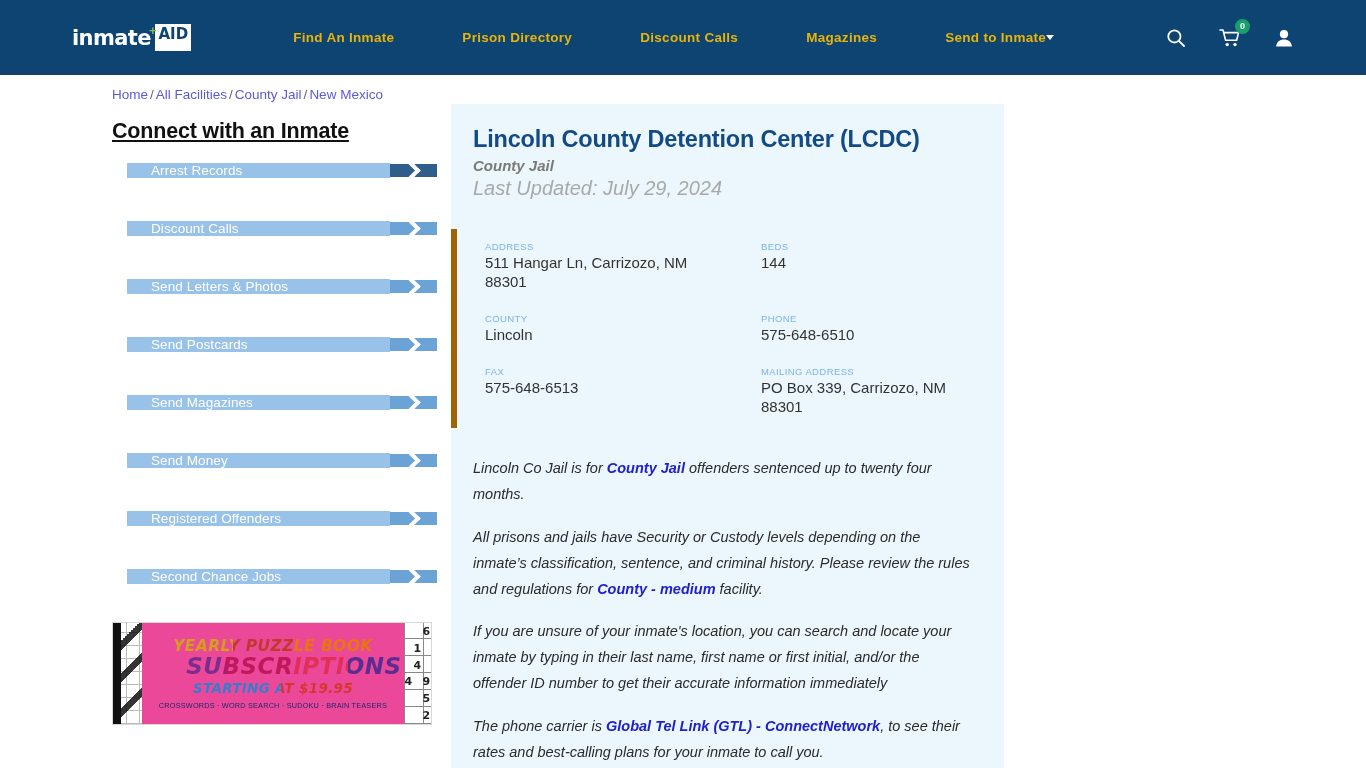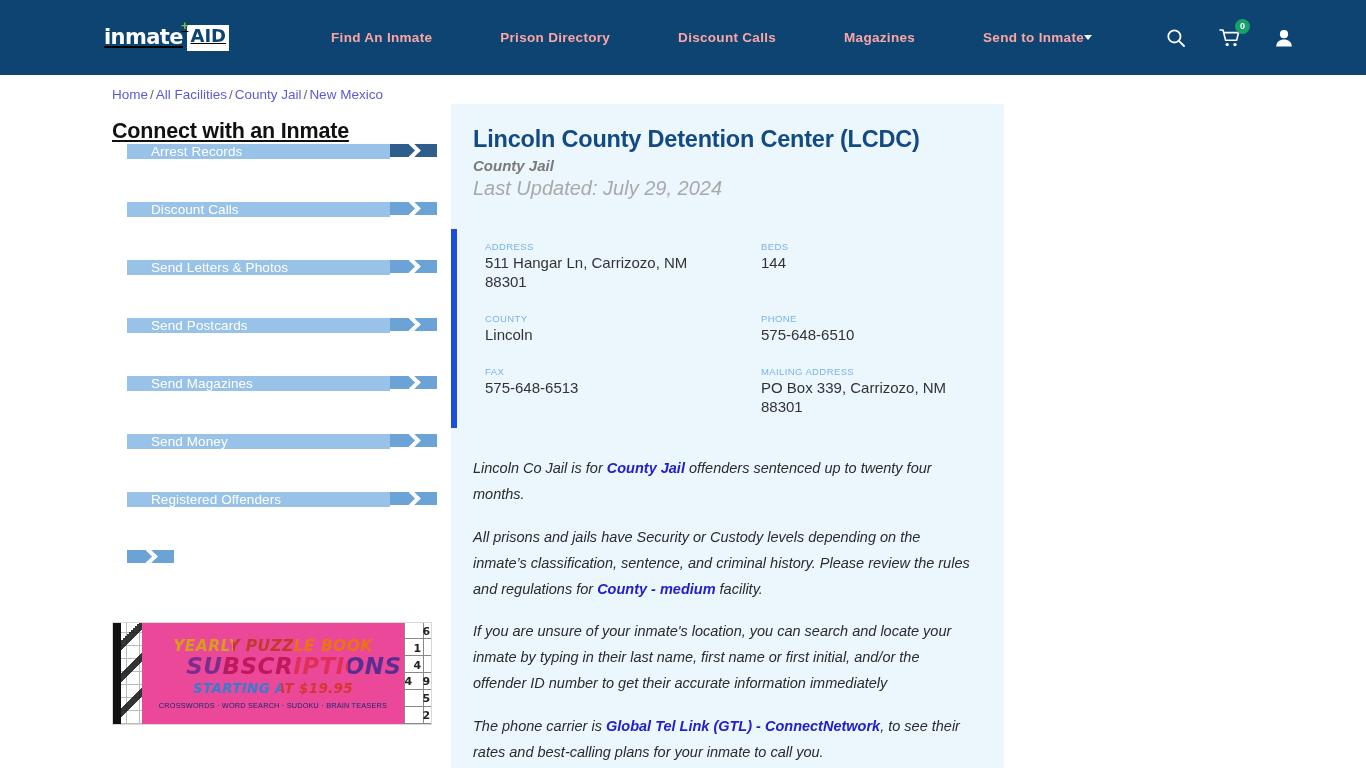--- a/index.html
+++ b/index.html
@@ -13,60 +13,60 @@
 
   
   .header {
     height: 75px;
     background: #0d4472;
     display: flex;
     align-items: center;
     position: relative;
   }
   .logo {
-    margin-left: 104px;
-    display: flex;
+    margin-left: 72px;
+    display: flex;
+    align-items: center;
     height: 26px;
     cursor: pointer;
-    text-decoration: underline;
   }
   .logo-word {
     color: #ffffff;
     font-size: 21px;
     font-weight: bold;
     letter-spacing: -0.6px;
     font-family: "DejaVu Sans", sans-serif;
   }
   .logo-plus {
     color: #7ac142;
     font-size: 13px;
     font-weight: bold;
     position: relative;
     top: -7px;
     left: -2px;
   }
   .logo-aid {
     background: #ffffff;
     color: #0d4472;
-    font-size: 18px;
-    font-weight: bold;
-    padding: 0 3px 15px 3px;
+    font-size: 15px;
+    font-weight: bold;
+    padding: 0 3px 6px 3px;
     margin-left: -3px;
     letter-spacing: 0px;
     line-height: 21px;
     font-family: "DejaVu Sans", sans-serif;
   }
   .nav {
     display: flex;
     align-items: center;
     margin-left: 68px;
     gap: 0;
   }
   .nav-item {
-    color: #fca5a5;
+    color: #eab308;
     font-size: 13.5px;
     font-weight: bold;
     letter-spacing: 0.3px;
     padding: 0 34px;
     cursor: pointer;
     white-space: nowrap;
   }
   .nav-item.with-caret { display: flex; align-items: center; gap: 0; }
   .caret {
     width: 0; height: 0;
@@ -112,21 +112,21 @@
     font-weight: bold;
     color: #111111;
     text-decoration: underline;
     margin-top: 17px;
     display: inline-block;
     letter-spacing: -0.2px;
   }
   .side-btn {
     height: 52px;
     display: flex;
-    align-items: flex-start;
+    align-items: center;
     margin-bottom: 6px;
     cursor: pointer;
     width: 325px;
     padding-left: 15px;
   }
   .side-btn-label {
     flex: 1;
     background: #99c2e8;
     color: #ffffff;
     font-size: 13.5px;
@@ -256,21 +256,21 @@
     margin: 4px 0 0 22px;
   }
   .facility-updated {
     font-size: 20px;
     font-style: italic;
     color: #a9a9a9;
     margin: 3px 0 0 22px;
   }
   .info-block {
     margin: 29px 0 0 0;
-    border-left: 6px solid #1d4ed8;
+    border-left: 6px solid #a16207;
     padding: 12px 0 12px 28px;
     display: grid;
     grid-template-columns: 276px 1fr;
     row-gap: 21px;
   }
   .info-label {
     font-size: 9.5px;
     color: #79b4e6;
     letter-spacing: 0.4px;
     text-transform: uppercase;
@@ -396,20 +396,21 @@
           <span class="chev"></span>
         </div>
     </div>
     <div class="side-btn">
       <div class="side-btn-label">Registered Offenders</div>
       <div class="side-btn-arrow">
           <span class="chev"></span>
         </div>
     </div>
     <div class="side-btn">
+      <div class="side-btn-label">Second Chance Jobs</div>
       <div class="side-btn-arrow">
           <span class="chev"></span>
         </div>
     </div>
 
     <div class="ad-banner">
       <div class="ad-cross"></div>
       <div class="ad-mid">
         <div class="ad-l1">YEARLY PUZZLE BOOK</div>
         <div class="ad-l2">SUBSCRIPTIONS</div>

